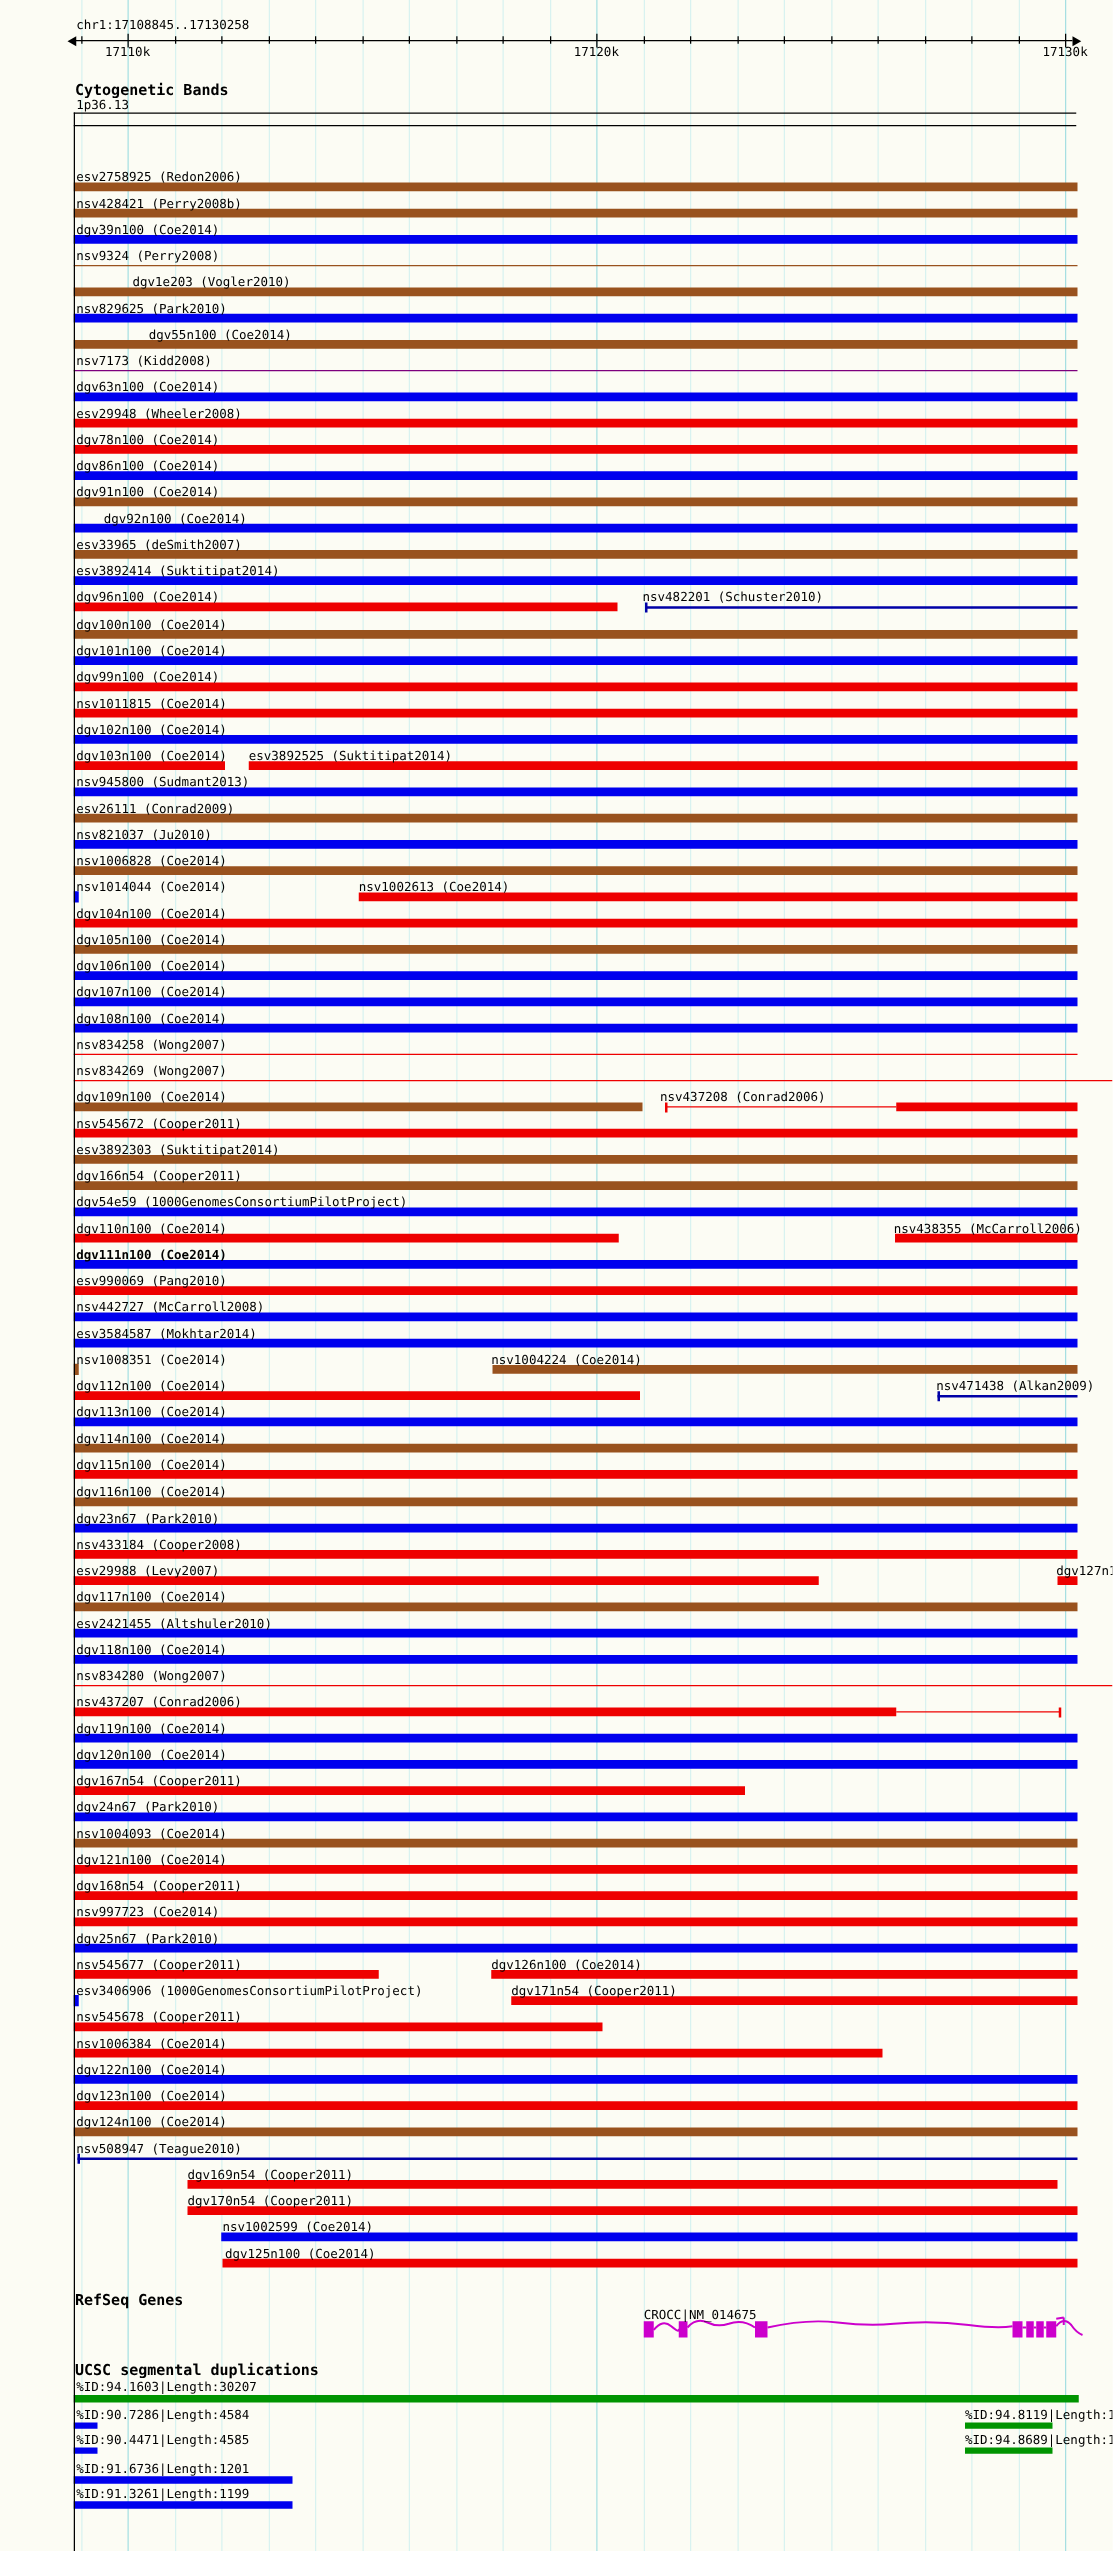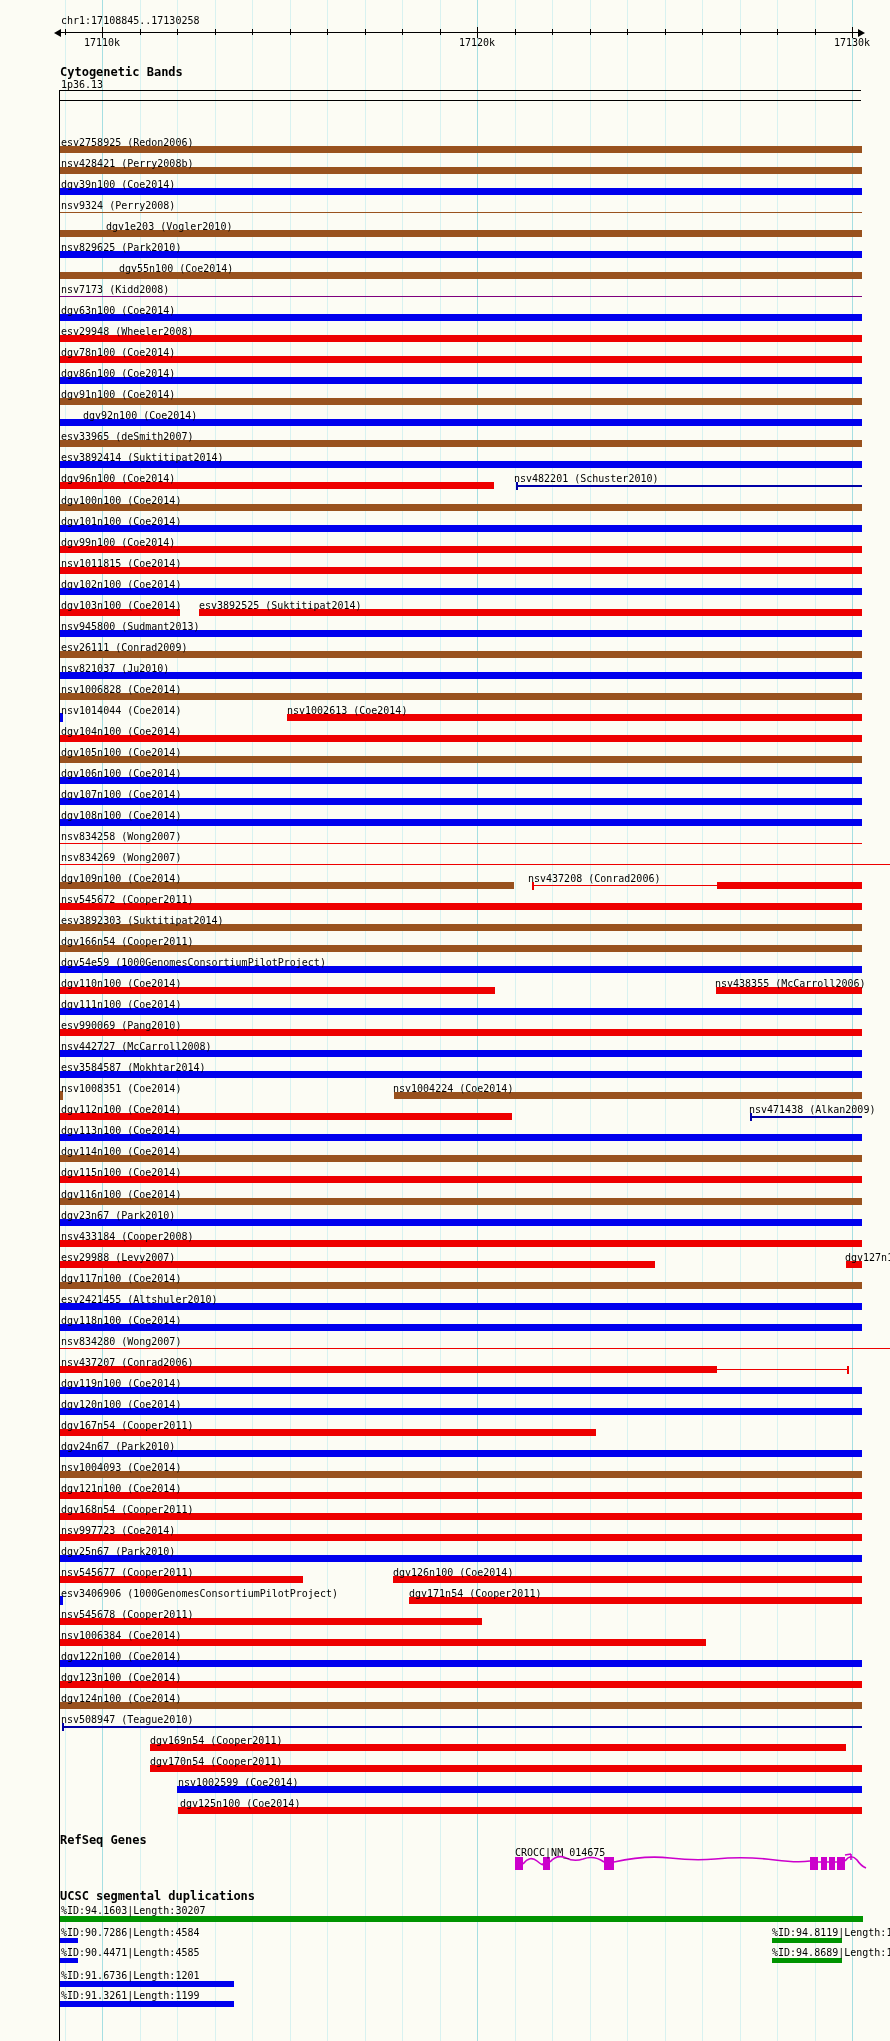--- a/index.html
+++ b/index.html
@@ -252,21 +252,21 @@
         <div class="lbl" style="left: 61px; top: 957px;">dgv54e59 (1000GenomesConsortiumPilotProject)</div>
         <div class="bar" style="left: 59px; top: 966px; width: 803px; height: 7px; background: rgb(0, 0, 238);"></div>
       </div>
       <div>
         <div class="lbl" style="left: 61px; top: 978px;">dgv110n100 (Coe2014)</div>
         <div class="lbl" style="left: 715px; top: 978px;">nsv438355 (McCarroll2006)</div>
         <div class="bar" style="left: 59px; top: 987px; width: 436px; height: 7px; background: rgb(238, 0, 0);"></div>
         <div class="bar" style="left: 716px; top: 987px; width: 146px; height: 7px; background: rgb(238, 0, 0);"></div>
       </div>
       <div>
-        <div class="lbl" style="left: 61px; top: 999px;">dgv111n100 (Coe2014)</div>
+        <div class="lbl" style="left: 61px; top: 999px; font-weight: bold;">dgv111n100 (Coe2014)</div>
         <div class="bar" style="left: 59px; top: 1008px; width: 803px; height: 7px; background: rgb(0, 0, 238);"></div>
       </div>
       <div>
         <div class="lbl" style="left: 61px; top: 1020px;">esv990069 (Pang2010)</div>
         <div class="bar" style="left: 59px; top: 1029px; width: 803px; height: 7px; background: rgb(238, 0, 0);"></div>
       </div>
       <div>
         <div class="lbl" style="left: 61px; top: 1041px;">nsv442727 (McCarroll2008)</div>
         <div class="bar" style="left: 59px; top: 1050px; width: 803px; height: 7px; background: rgb(0, 0, 238);"></div>
       </div>

